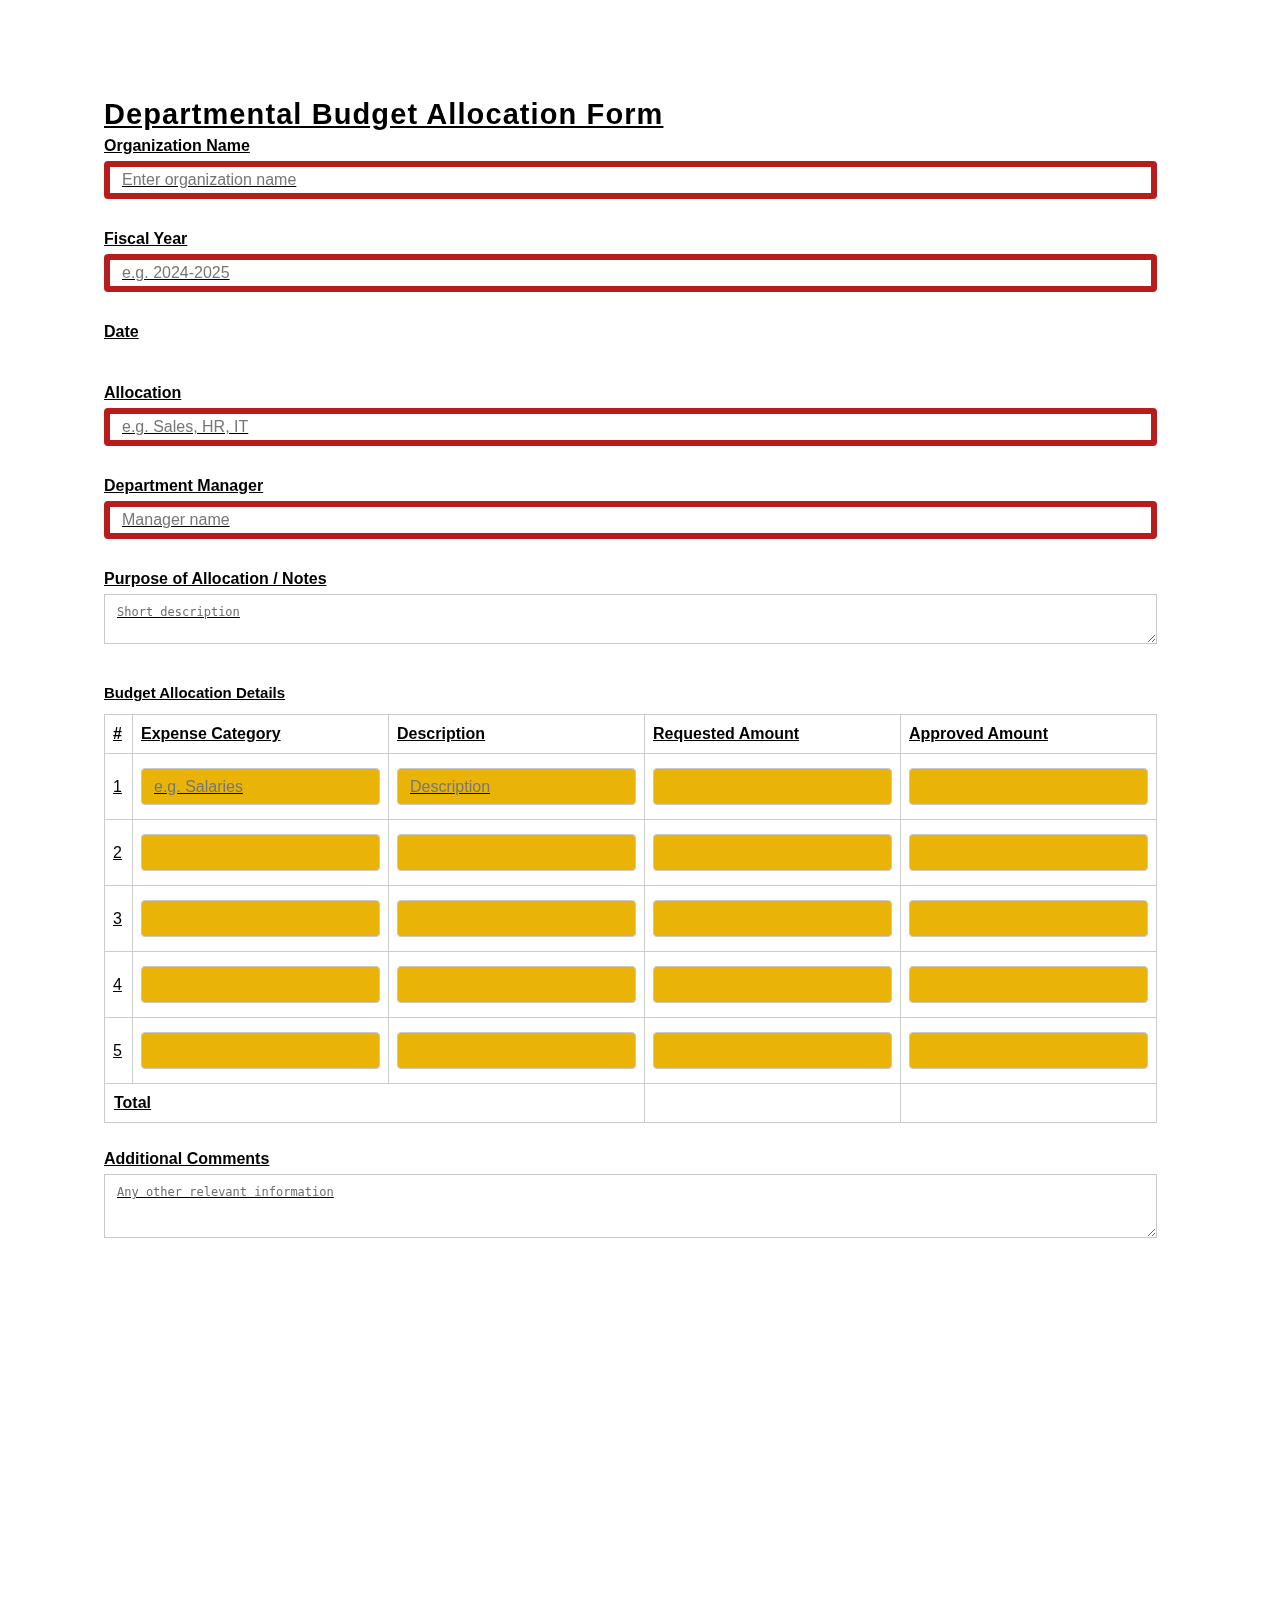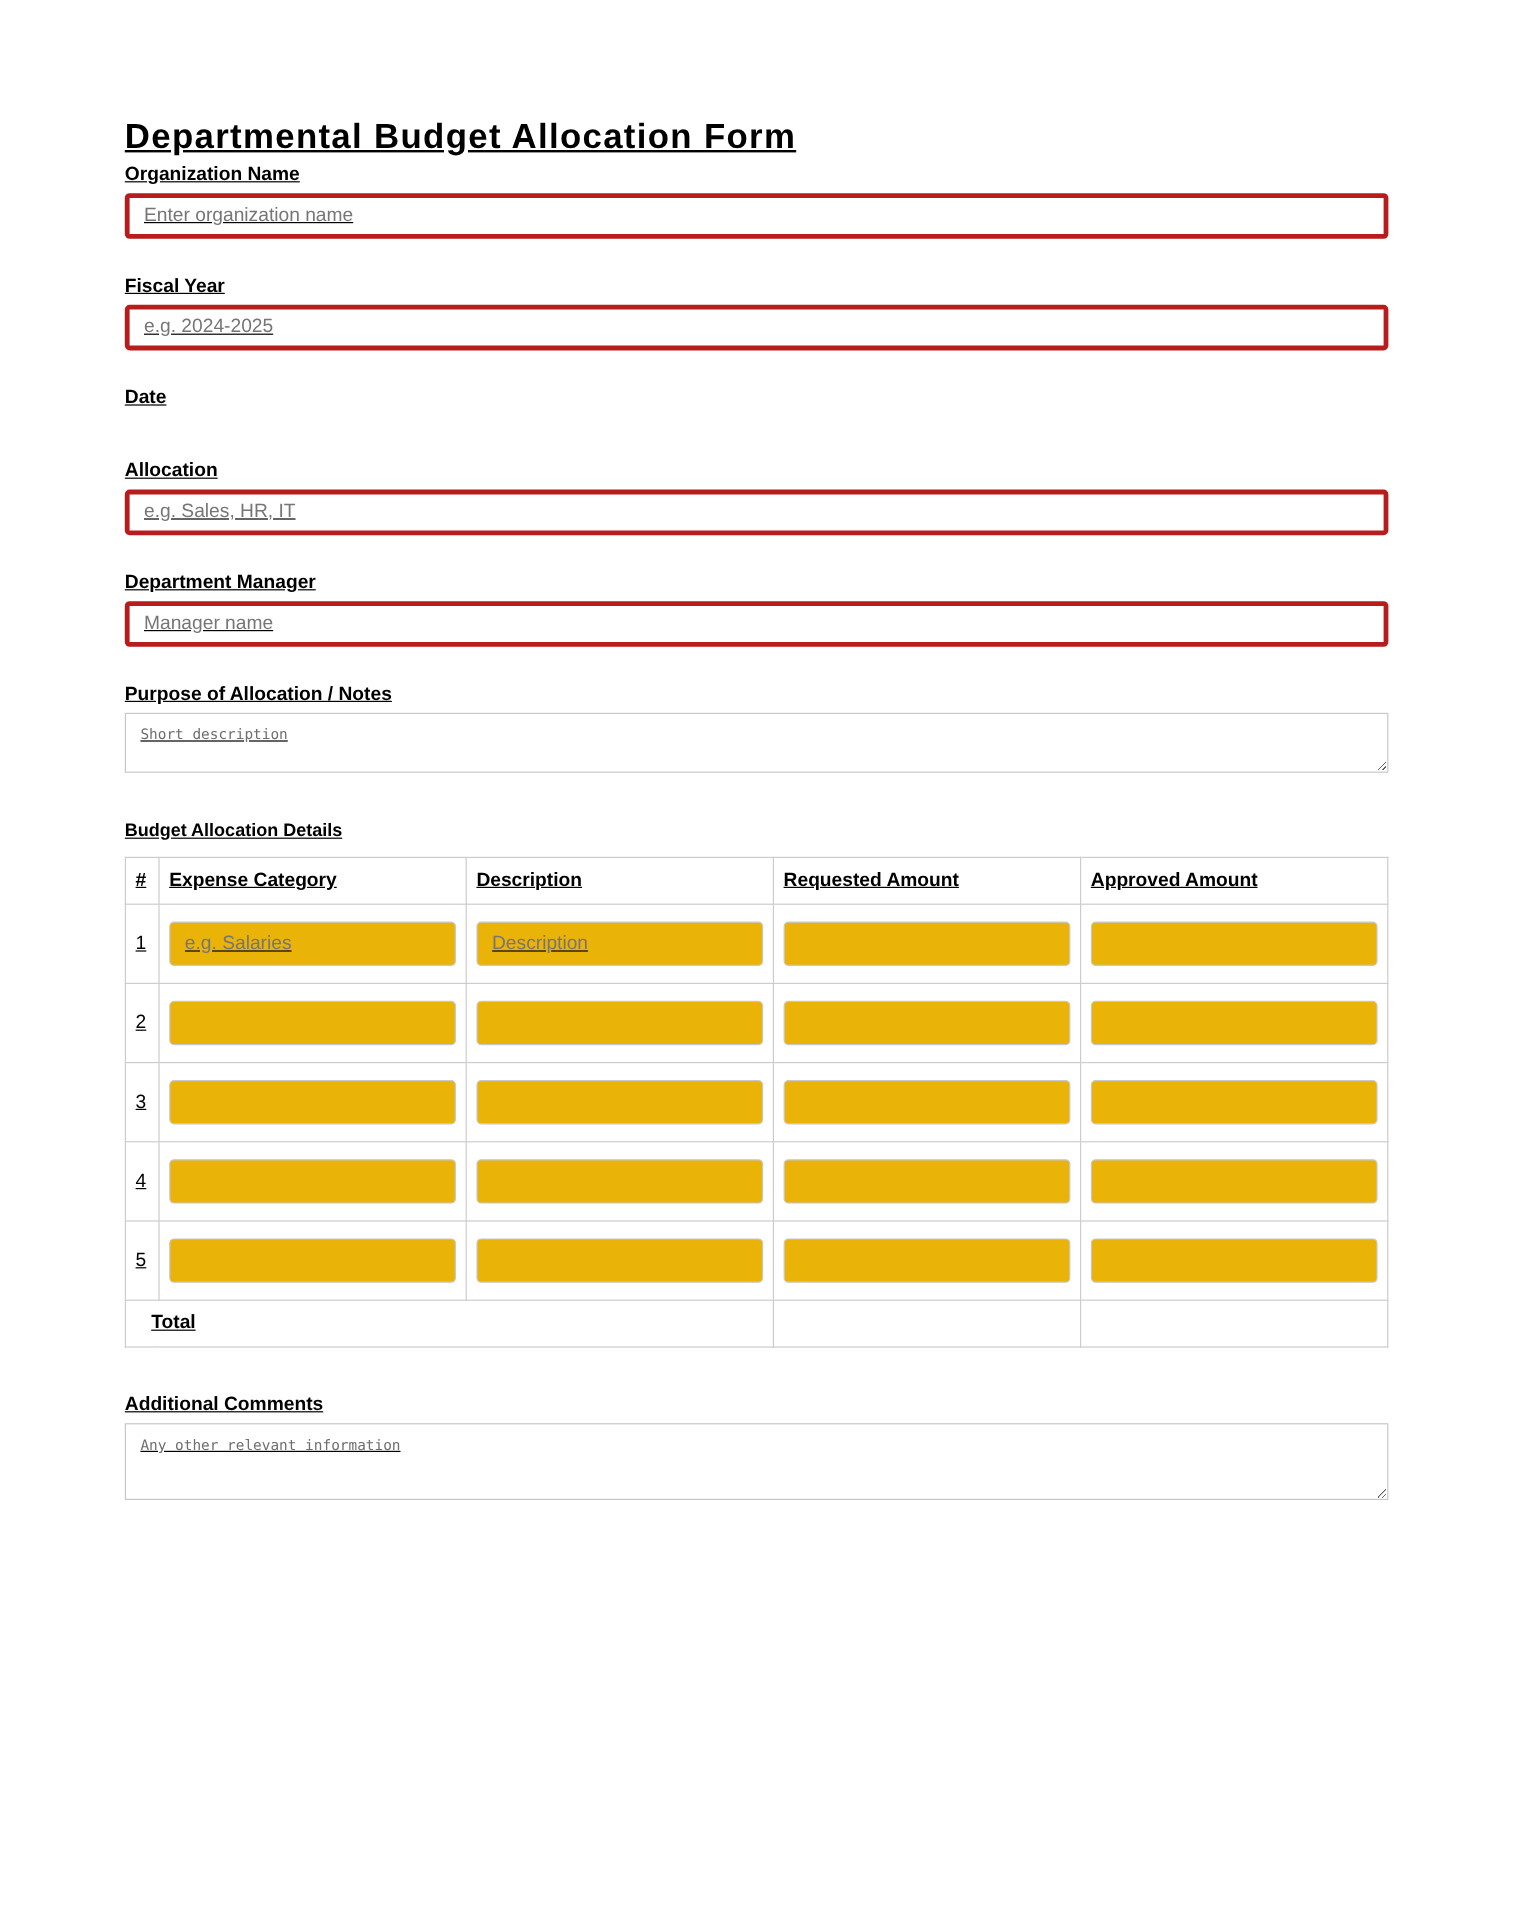--- a/index.html
+++ b/index.html
@@ -33,21 +33,21 @@
     display: block;
     font-size: 16px;
     font-weight: bold;
     line-height: 19px;
     margin-bottom: 6px;
   }
   .text-input {
     display: block;
     width: 100%;
     height: 38px;
-    border: 4px solid #b91c1c;
+    border: 6px solid #b91c1c;
     border-radius: 4px;
     padding: 0 12px;
     font-family: "Liberation Sans", sans-serif;
     font-size: 16px;
     color: #000;
     background: #fff;
     outline: none;
   }
   .text-input::placeholder { color: #767676; }
   .date-input {
@@ -123,24 +123,24 @@
     height: 37px;
     border: 1px solid #c8c8c8;
     border-radius: 4px;
     padding: 0 12px;
     font-family: "Liberation Sans", sans-serif;
     font-size: 16px;
     outline: none;
     background: #eab308;
   }
   table.budget td .cell-input::placeholder { color: #767676; }
-  table.budget tr.total td { height: 39px; font-weight: bold; padding-left: 21px; }
+  table.budget tr.total td { height: 39px; font-weight: bold; padding-left: 9px; }
   .col-num { width: 28px; }
   .col-cat, .col-desc, .col-req, .col-app { width: 256px; }
-  .comments { margin-top: 38px; }
+  .comments { margin-top: 26px; }
 </style>
 </head>
 <body>
 
 <div class="container">
   <h1>Departmental Budget Allocation Form</h1>
 
   <div class="field">
     <label class="lbl">Organization Name</label>
     <input type="text" class="text-input" placeholder="Enter organization name" style="">

